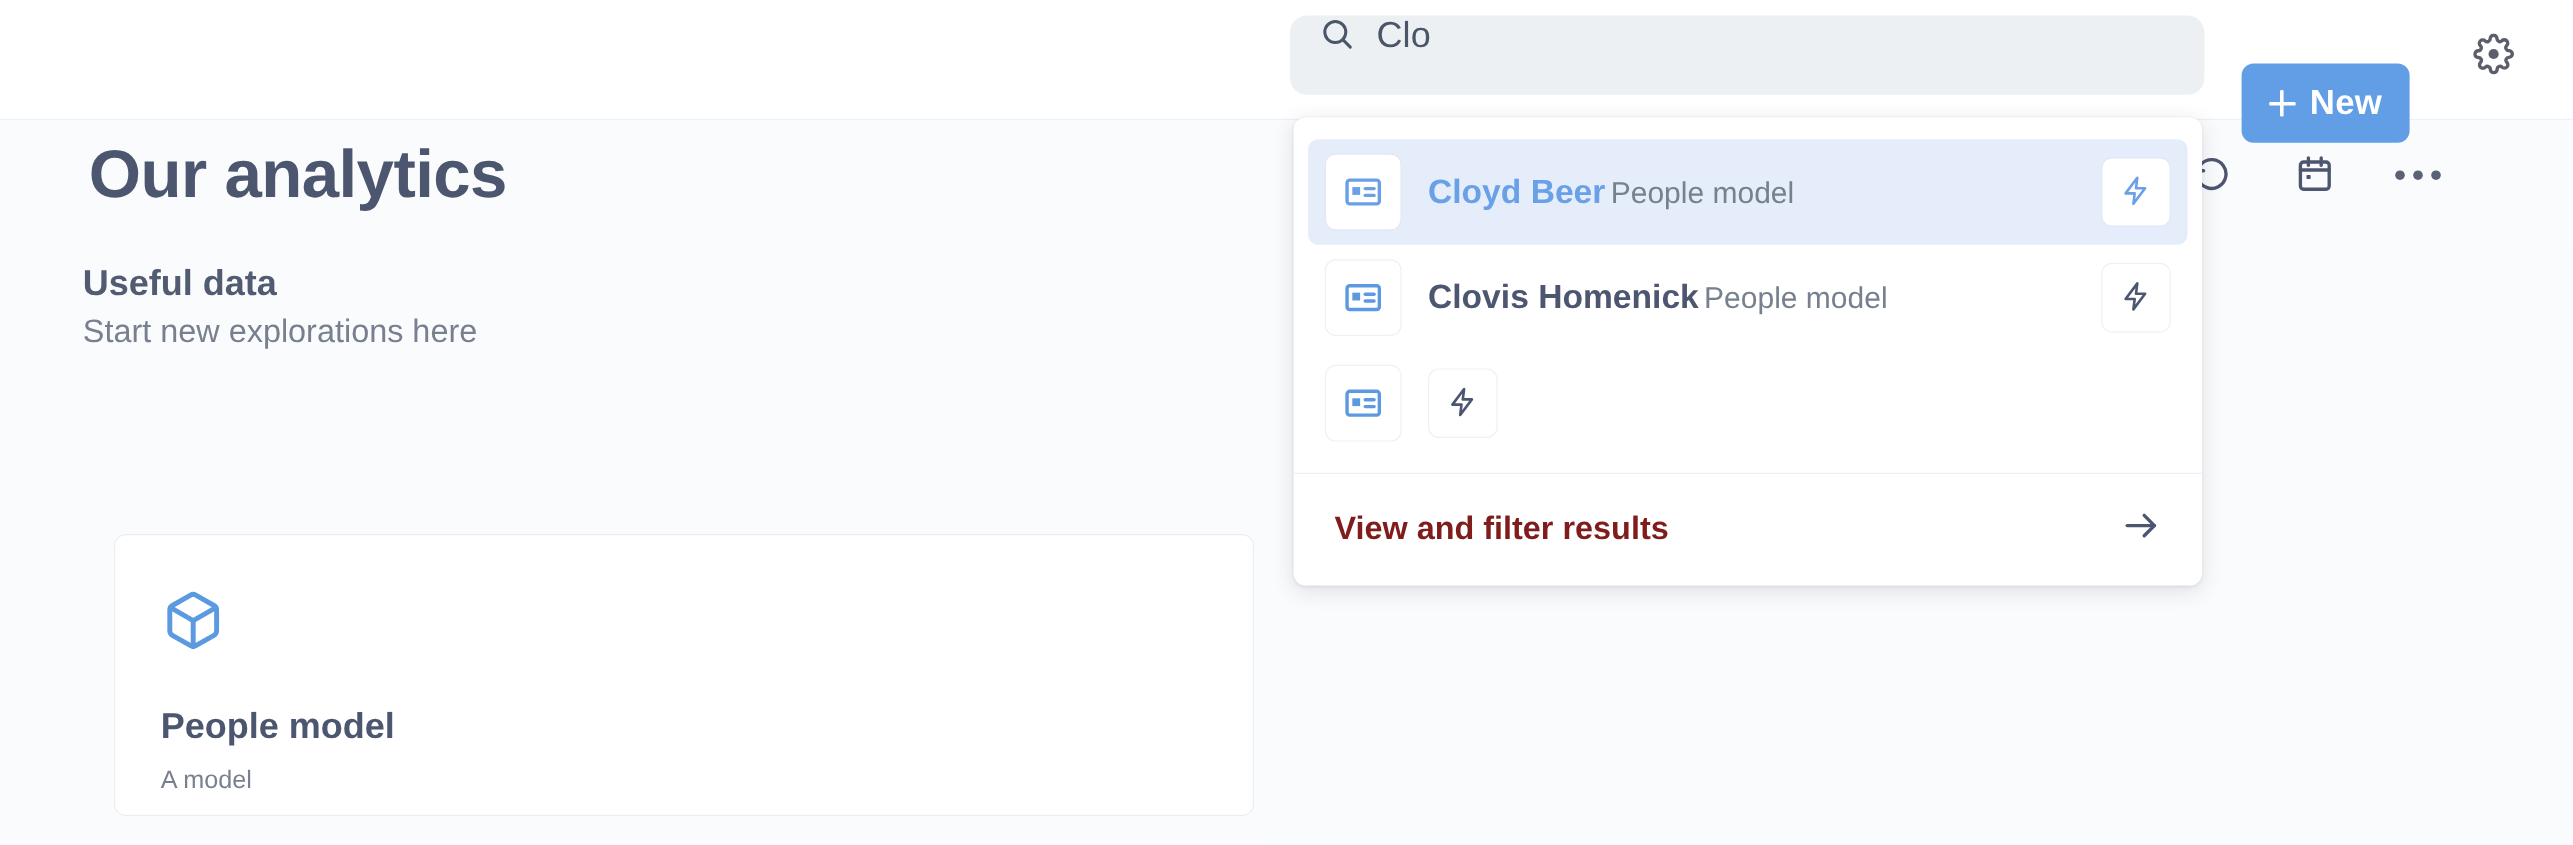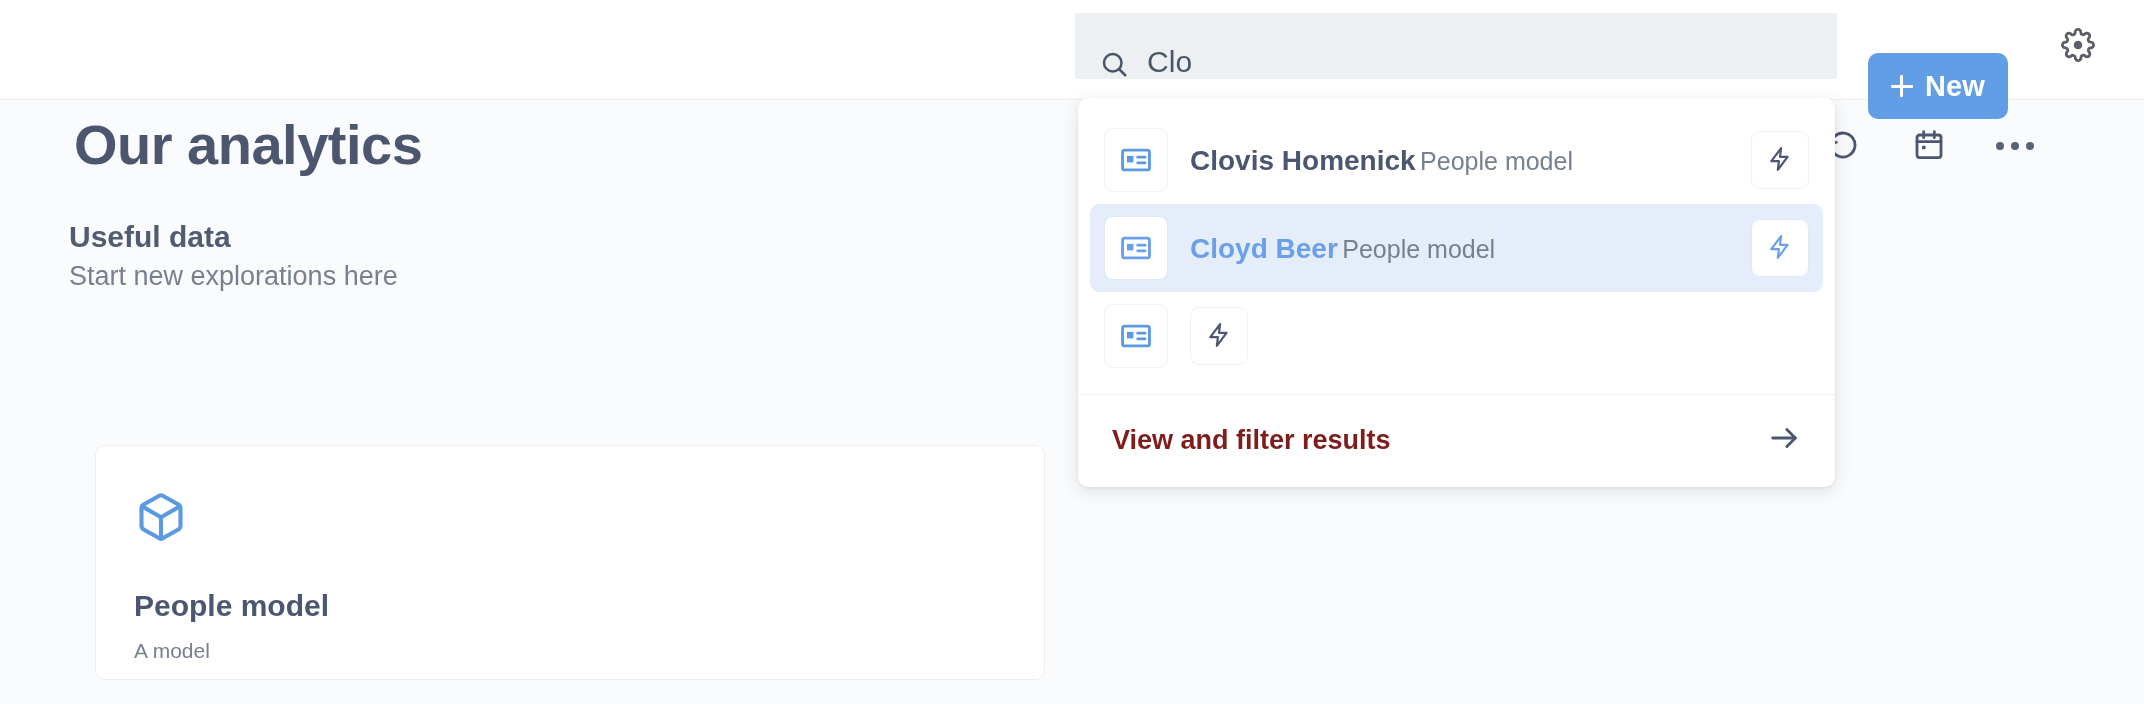--- a/index.html
+++ b/index.html
@@ -30,23 +30,23 @@
     z-index: 5;
   }
 
   .search-wrap {
     position: absolute;
     left: 1075px;
     top: 13px;
     width: 762px;
     height: 66px;
     background: #edf0f3;
-    border-radius: 2px;
-    display: flex;
-    align-items: flex-end;
+    border-radius: 14px;
+    display: flex;
+    align-items: flex-start;
     padding: 0 24px;
     gap: 18px;
   }
   .search-icon { flex: none; display: flex; align-items: center; }
   .search-input {
     flex: 1;
     border: none;
     outline: none;
     background: transparent;
     font-family: "Liberation Sans", sans-serif;
@@ -345,20 +345,42 @@
         <i></i>
           <i></i>
           <i></i>
       </span>
     </button>
   </div>
 
   <div class="dropdown">
 
     <div class="result-list">
+
+      <div class="result-item active">
+        <span class="result-thumb">
+          <svg width="34" height="34" viewBox="0 0 24 24" fill="none" stroke="#6aa0e8" stroke-width="2" stroke-linecap="round" stroke-linejoin="round">
+            <rect x="2.5" y="5" width="19" height="14" rx="1.6"></rect>
+            <rect x="5.6" y="9.1" width="4.6" height="4.6" fill="#6aa0e8" stroke="none"></rect>
+            <line x1="13.2" y1="10" x2="18.4" y2="10"></line>
+            <line x1="13.2" y1="14" x2="18.4" y2="14"></line>
+          </svg>
+        </span>
+        <span class="result-text">
+          <span class="result-name">Cloyd Beer</span>
+          <span class="result-meta">People model</span>
+        </span>
+        <button class="result-action">
+          <span>
+            <svg width="26" height="26" viewBox="0 0 24 24" fill="none" stroke="#6aa0e8" stroke-width="2" stroke-linecap="round" stroke-linejoin="round">
+              <polygon points="13 2 4 14 11 14 10 22 19 10 12 10 13 2"></polygon>
+            </svg>
+          </span>
+        </button>
+      </div>
 
       <div class="result-item">
         <span class="result-thumb">
           <svg width="34" height="34" viewBox="0 0 24 24" fill="none" stroke="#5b9ae0" stroke-width="2" stroke-linecap="round" stroke-linejoin="round">
             <rect x="2.5" y="5" width="19" height="14" rx="1.6"></rect>
             <rect x="5.6" y="9.1" width="4.6" height="4.6" fill="#5b9ae0" stroke="none"></rect>
             <line x1="13.2" y1="10" x2="18.4" y2="10"></line>
             <line x1="13.2" y1="14" x2="18.4" y2="14"></line>
           </svg>
         </span>
@@ -368,42 +390,20 @@
         </span>
         <button class="result-action">
           <span>
             <svg width="26" height="26" viewBox="0 0 24 24" fill="none" stroke="#4d5670" stroke-width="2" stroke-linecap="round" stroke-linejoin="round">
               <polygon points="13 2 4 14 11 14 10 22 19 10 12 10 13 2"></polygon>
             </svg>
           </span>
         </button>
       </div>
 
-      <div class="result-item active">
-        <span class="result-thumb">
-          <svg width="34" height="34" viewBox="0 0 24 24" fill="none" stroke="#6aa0e8" stroke-width="2" stroke-linecap="round" stroke-linejoin="round">
-            <rect x="2.5" y="5" width="19" height="14" rx="1.6"></rect>
-            <rect x="5.6" y="9.1" width="4.6" height="4.6" fill="#6aa0e8" stroke="none"></rect>
-            <line x1="13.2" y1="10" x2="18.4" y2="10"></line>
-            <line x1="13.2" y1="14" x2="18.4" y2="14"></line>
-          </svg>
-        </span>
-        <span class="result-text">
-          <span class="result-name">Cloyd Beer</span>
-          <span class="result-meta">People model</span>
-        </span>
-        <button class="result-action">
-          <span>
-            <svg width="26" height="26" viewBox="0 0 24 24" fill="none" stroke="#6aa0e8" stroke-width="2" stroke-linecap="round" stroke-linejoin="round">
-              <polygon points="13 2 4 14 11 14 10 22 19 10 12 10 13 2"></polygon>
-            </svg>
-          </span>
-        </button>
-      </div>
-
       <div class="result-item">
         <span class="result-thumb">
           <svg width="34" height="34" viewBox="0 0 24 24" fill="none" stroke="#5b9ae0" stroke-width="2" stroke-linecap="round" stroke-linejoin="round">
             <rect x="2.5" y="5" width="19" height="14" rx="1.6"></rect>
             <rect x="5.6" y="9.1" width="4.6" height="4.6" fill="#5b9ae0" stroke="none"></rect>
             <line x1="13.2" y1="10" x2="18.4" y2="10"></line>
             <line x1="13.2" y1="14" x2="18.4" y2="14"></line>
           </svg>
         </span>
         <button class="result-action">

